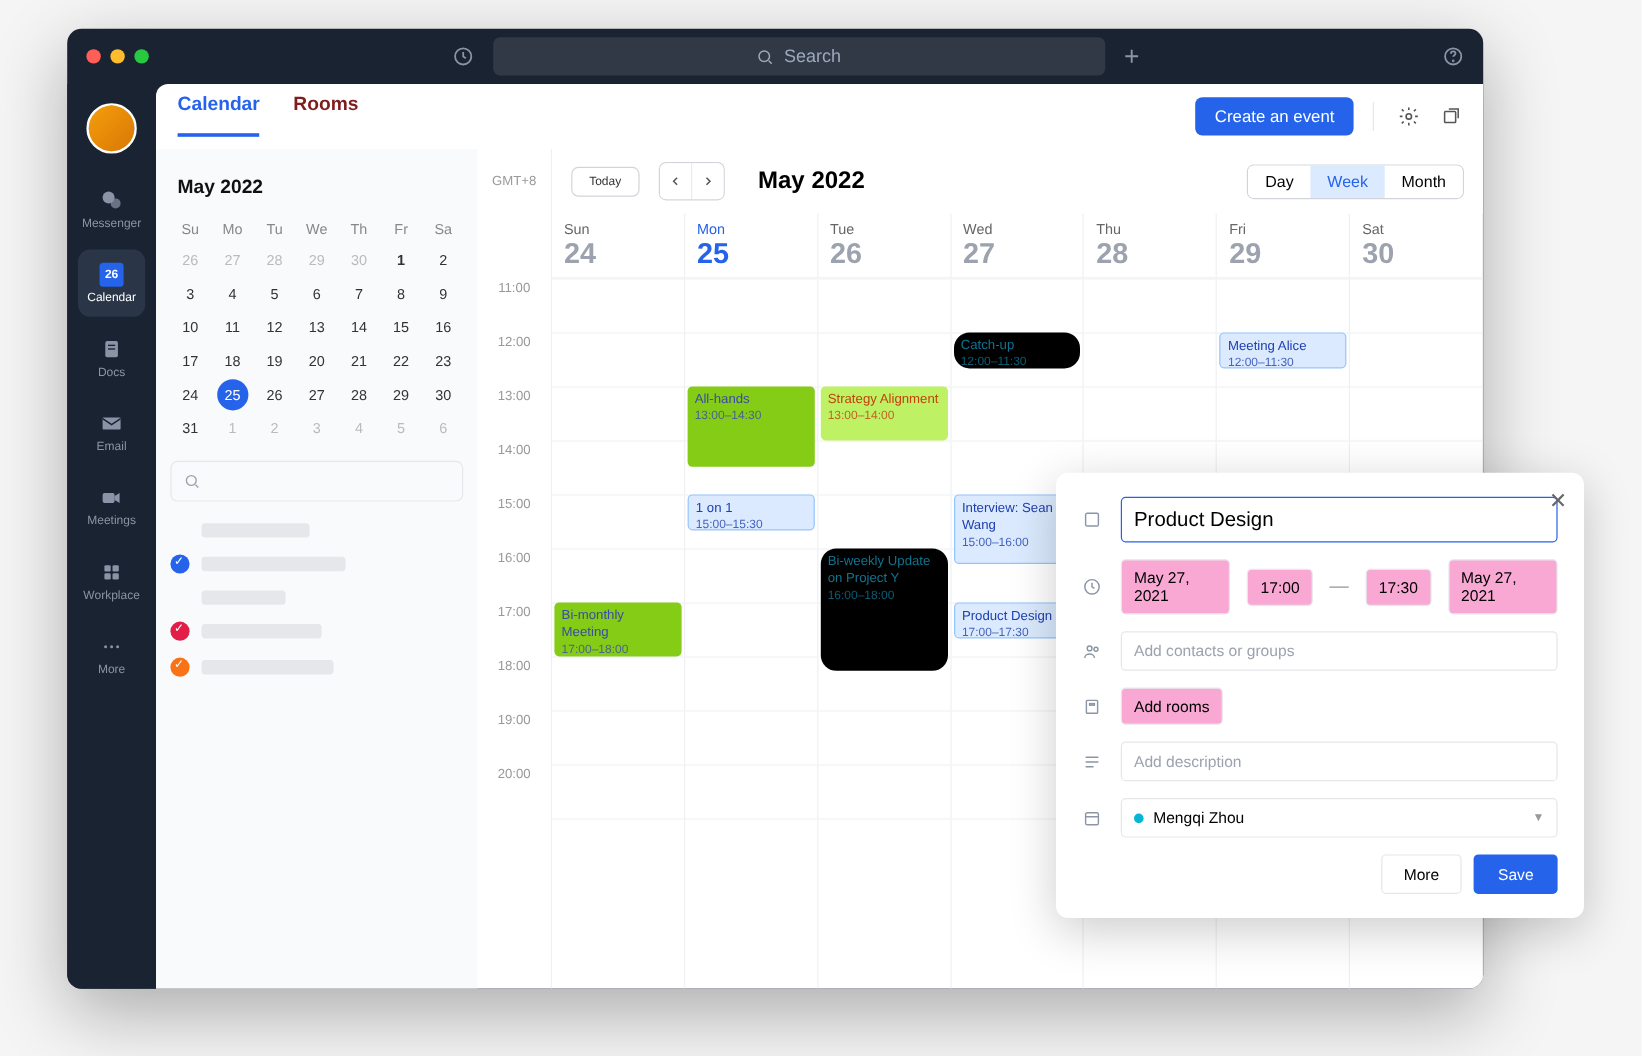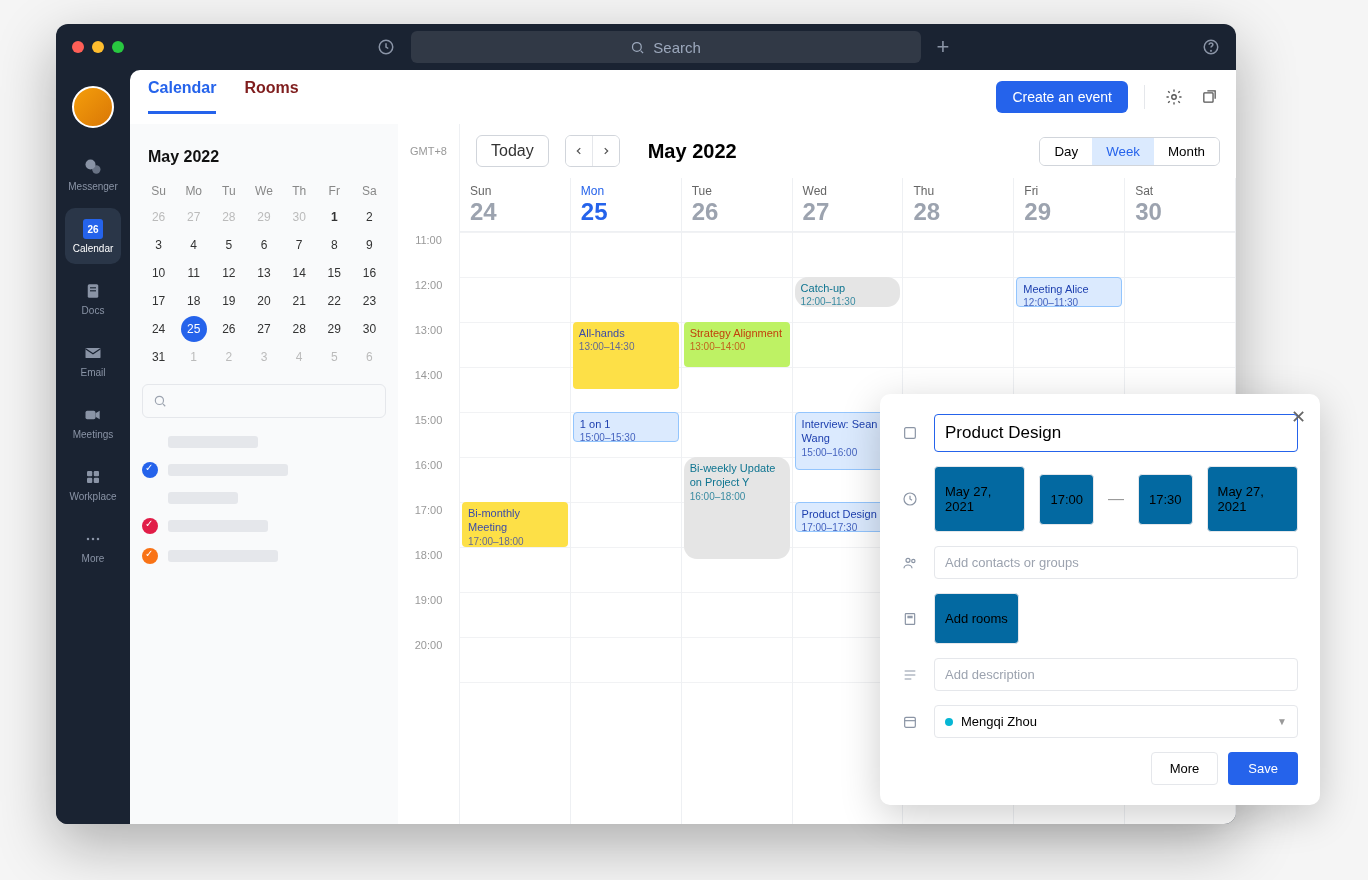--- a/index.html
+++ b/index.html
@@ -44,50 +44,50 @@
 .cal-list { margin-top: 18px; display: flex; flex-direction: column; gap: 14px; }
 .cal-list-row { display: flex; align-items: center; gap: 10px; }
 .check-dot { width: 16px; height: 16px; border-radius: 50%; position: relative; }
 .check-dot::after { content: '✓'; position: absolute; color: #fff; font-size: 10px; left: 3px; top: 0; }
 .skel { height: 12px; background: #e5e7eb; border-radius: 3px; }
 .timezone-col { width: 62px; border-right: 1px solid #eef0f3; display: flex; flex-direction: column; font-size: 11px; color: #999; }
 .tz-label { height: 54px; display: flex; align-items: center; justify-content: center; font-size: 11px; }
 .time-slot { height: 45px; display: flex; align-items: flex-start; justify-content: center; padding-top: 2px; }
 .week-area { flex: 1; display: flex; flex-direction: column; position: relative; }
 .week-toolbar { height: 54px; display: flex; align-items: center; padding: 0 16px; gap: 16px; }
-.btn-outline { border: 1px solid #d1d5db; background: #fff; border-radius: 6px; padding: 6px 14px; font-size: 16px; cursor: pointer; color: #333; }
+.btn-outline { border: 1px solid #d1d5db; background: #fff; border-radius: 6px; padding: 6px 14px; font-size: 10px; cursor: pointer; color: #333; }
 .nav-arrows { display: flex; border: 1px solid #d1d5db; border-radius: 6px; overflow: hidden; }
 .arrow-btn { width: 26px; height: 30px; display: flex; align-items: center; justify-content: center; cursor: pointer; color: #555; background: #fff; border: none; }
 .arrow-sep { width: 1px; background: #e5e7eb; }
 .month-title { font-size: 20px; font-weight: 700; margin-left: 12px; }
 .view-toggle { margin-left: auto; display: flex; border: 1px solid #d1d5db; border-radius: 6px; overflow: hidden; font-size: 13px; }
 .view-opt { padding: 6px 14px; cursor: pointer; background: #fff; border: none; }
 .view-opt.active { background: #dbeafe; color: #2563eb; }
 .week-header { display: flex; height: 54px; border-bottom: 1px solid #eef0f3; }
 .day-col-h { flex: 1; border-right: 1px solid #eef0f3; padding: 6px 10px; }
 .day-name { font-size: 12px; color: #666; }
 .day-num { font-size: 24px; font-weight: 700; color: #9ca3af; }
 .day-col-h.today .day-name, .day-col-h.today .day-num { color: #2563eb; }
 .week-grid { flex: 1; display: flex; position: relative; }
 .day-col { flex: 1; border-right: 1px solid #eef0f3; position: relative; }
 .hour-line { position: absolute; left: 0; right: 0; height: 1px; background: #f1f2f4; }
 .event { position: absolute; left: 2px; right: 2px; border-radius: 4px; padding: 4px 6px; font-size: 11px; line-height: 1.3; overflow: hidden; cursor: pointer; }
 .event .ev-title { font-weight: 500; }
 .event .ev-time { font-size: 10px; opacity: 0.8; }
-.ev-blue { background: #fde047; color: #3b4ba8; }
-.ev-cyan { background: #e5e5e5; color: #0e7490; border-radius: 13px; }
+.ev-blue { background: #84cc16; color: #3b4ba8; }
+.ev-cyan { background: #000000; color: #0e7490; border-radius: 13px; }
 .ev-orange { background: #bef264; color: #c2410c; }
 .ev-navy { background: #dbeafe; color: #1e40af; border: 1px solid #93c5fd; }
 
 .popup { position: absolute; left: 880px; top: 394px; width: 440px; background: #fff; border-radius: 10px; box-shadow: 0 10px 40px rgba(0,0,0,0.2); padding: 20px 22px; z-index: 100; }
 .popup-close { position: absolute; right: 14px; top: 12px; cursor: pointer; color: #666; font-size: 18px; background: none; border: none; }
 .popup-row { display: flex; align-items: center; gap: 14px; margin-bottom: 14px; }
 .popup-icon { width: 18px; color: #8b95a5; flex-shrink: 0; }
 .title-input { flex: 1; border: 1.5px solid #2563eb; border-radius: 4px; padding: 8px 10px; font-size: 17px; outline: none; }
-.field-box { border: 1px solid #e5e7eb; border-radius: 4px; padding: 17px 10px; font-size: 13px; background: #0369a1; cursor: pointer; }
+.field-box { border: 1px solid #e5e7eb; border-radius: 4px; padding: 7px 10px; font-size: 13px; background: #f9a8d4; cursor: pointer; }
 .dash { color: #999; }
 .field-input { flex: 1; border: 1px solid #e5e7eb; border-radius: 4px; padding: 8px 10px; font-size: 13px; outline: none; }
 .field-input::placeholder { color: #9ca3af; }
 .cal-select { flex: 1; border: 1px solid #e5e7eb; border-radius: 4px; padding: 8px 10px; font-size: 13px; display: flex; align-items: center; gap: 8px; cursor: pointer; }
 .cal-dot { width: 8px; height: 8px; border-radius: 50%; background: #06b6d4; }
 .chev { margin-left: auto; color: #999; font-size: 10px; }
 .popup-actions { display: flex; justify-content: flex-end; gap: 10px; margin-top: 6px; }
 .btn-more { border: 1px solid #e5e7eb; background: #fff; border-radius: 4px; padding: 8px 18px; font-size: 13px; cursor: pointer; }
 .btn-save { background: #2563eb; color: #fff; border: none; border-radius: 4px; padding: 8px 20px; font-size: 13px; cursor: pointer; }
 svg { display: block; }

